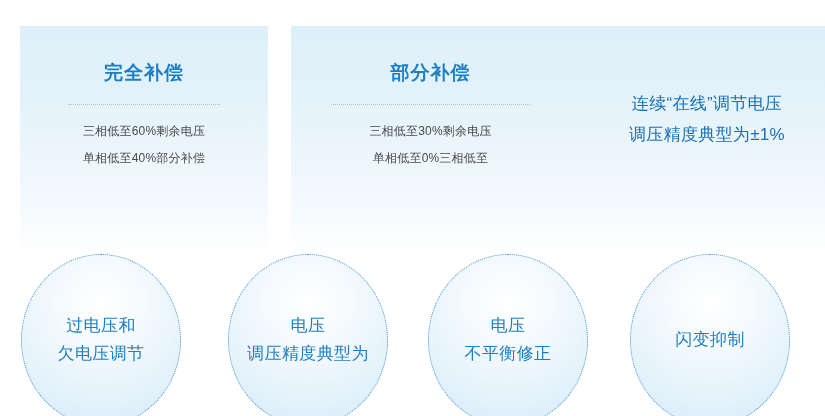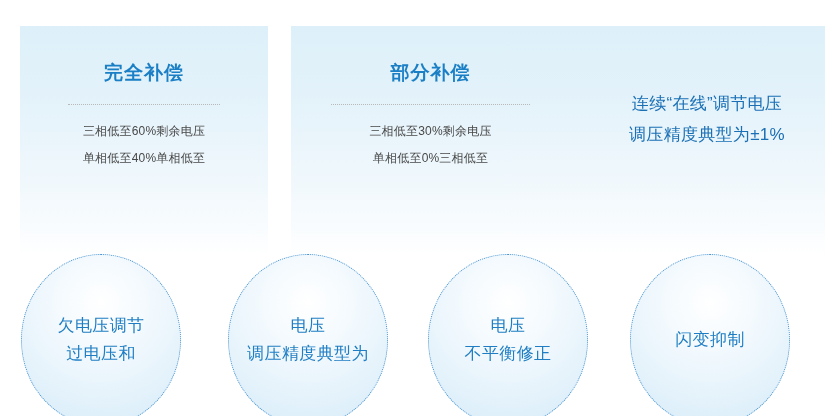--- a/index.html
+++ b/index.html
@@ -136,21 +136,21 @@
 
 <div id="stage">
 
   <div class="panels">
 
     <div class="panel p1">
       <div class="panel-title">完全补偿</div>
       <div class="panel-divider"></div>
       <div class="panel-lines">
         <span class="ln">三相低至60%剩余电压</span>
-        <span class="ln">单相低至40%单相低至</span>
+        <span class="ln">单相低至40%部分补偿</span>
       </div>
     </div>
 
     <div class="panel p2">
       <div class="panel-title">部分补偿</div>
       <div class="panel-divider"></div>
       <div class="panel-lines">
         <span class="ln">三相低至30%剩余电压</span>
         <span class="ln">单相低至0%三相低至</span>
       </div>
@@ -162,22 +162,22 @@
         <span class="ln">调压精度典型为±1%</span>
       </div>
     </div>
 
   </div>
 
   <div class="circles">
 
     <div class="circle c1">
       <div class="circle-label">
+        <span class="ln">过电压和</span>
         <span class="ln">欠电压调节</span>
-        <span class="ln">过电压和</span>
       </div>
     </div>
 
     <div class="circle c2">
       <div class="circle-label">
         <span class="ln">电压</span>
         <span class="ln">调压精度典型为</span>
       </div>
     </div>
 

